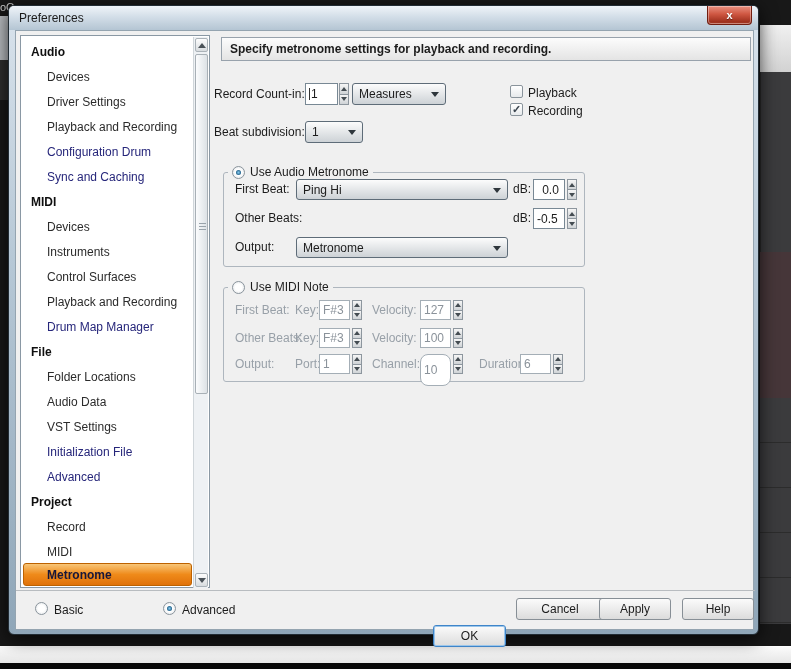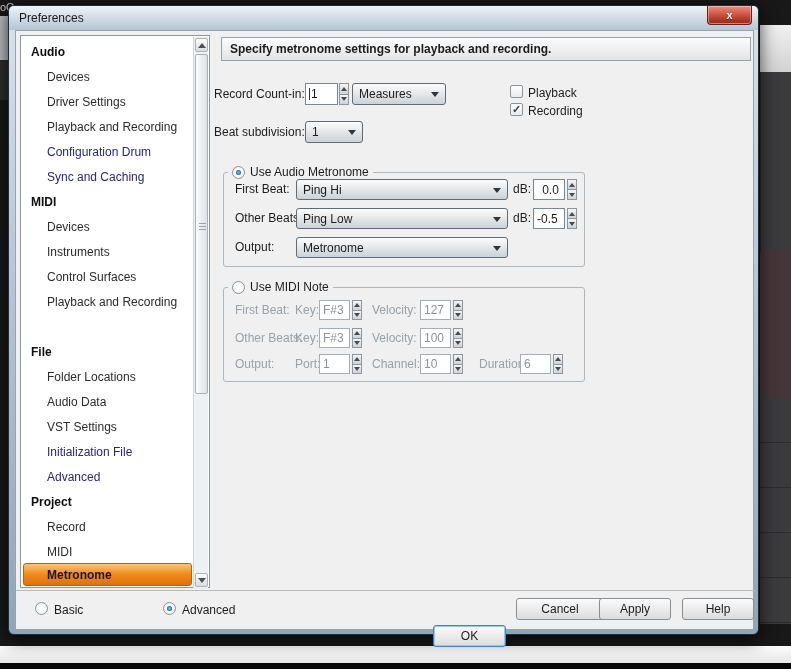--- a/index.html
+++ b/index.html
@@ -107,20 +107,21 @@
       <div class="abs srow it" style="top:28px">Devices</div>
       <div class="abs srow it" style="top:53px">Driver Settings</div>
       <div class="abs srow it" style="top:78px">Playback and Recording</div>
       <div class="abs srow it blue" style="top:103px">Configuration Drum</div>
       <div class="abs srow it blue" style="top:128px">Sync and Caching</div>
       <div class="abs srow header" style="top:153px">MIDI</div>
       <div class="abs srow it" style="top:178px">Devices</div>
       <div class="abs srow it" style="top:203px">Instruments</div>
       <div class="abs srow it" style="top:228px">Control Surfaces</div>
       <div class="abs srow it" style="top:253px">Playback and Recording</div>
+      <div class="abs srow it blue" style="top:278px">Drum Map Manager</div>
       <div class="abs srow header" style="top:303px">File</div>
       <div class="abs srow it" style="top:328px">Folder Locations</div>
       <div class="abs srow it" style="top:353px">Audio Data</div>
       <div class="abs srow it" style="top:378px">VST Settings</div>
       <div class="abs srow it blue" style="top:403px">Initialization File</div>
       <div class="abs srow it blue" style="top:428px">Advanced</div>
       <div class="abs srow header" style="top:453px">Project</div>
       <div class="abs srow it" style="top:478px">Record</div>
       <div class="abs srow it" style="top:503px">MIDI</div>
       <div class="abs srow sel" style="top:527px">Metronome</div>
@@ -191,24 +192,20 @@
     <div class="abs spin" style="left:551px;top:148px;height:21px;">
       <span>
           <i class="t-u"></i>
         </span>
       <span>
           <i class="t-d"></i>
         </span>
     </div>
 
     <div class="abs lbl" style="left:219px;top:180px;">Other Beats:</div>
-    <div class="abs combo" style="left:280px;top:177px;width:212px;height:21px;">
-      <span>Ping Low</span>
-      <span class="arr"></span>
-    </div>
     <div class="abs lbl" style="left:497px;top:180px;">dB:</div>
     <div class="abs tinput" style="left:517px;top:177px;width:32px;height:21px;">
       <span>-0.5</span>
     </div>
     <div class="abs spin" style="left:551px;top:177px;height:21px;">
       <span>
           <i class="t-u"></i>
         </span>
       <span>
           <i class="t-d"></i>
@@ -286,21 +283,21 @@
     </div>
     <div class="abs spin" style="left:336px;top:323px;height:20px;">
       <span>
           <i class="t-u"></i>
         </span>
       <span>
           <i class="t-d"></i>
         </span>
     </div>
     <div class="abs lbl dis" style="left:356px;top:326px;">Channel:</div>
-    <div class="abs tinput gray" style="left:404px;top:323px;width:31px;height:20px;">
+    <div class="abs tinput gray" style="left:404px;top:323px;width:31px;height:32px;border-radius:8px;">
       <span>10</span>
     </div>
     <div class="abs spin" style="left:437px;top:323px;height:20px;">
       <span>
           <i class="t-u"></i>
         </span>
       <span>
           <i class="t-d"></i>
         </span>
     </div>

